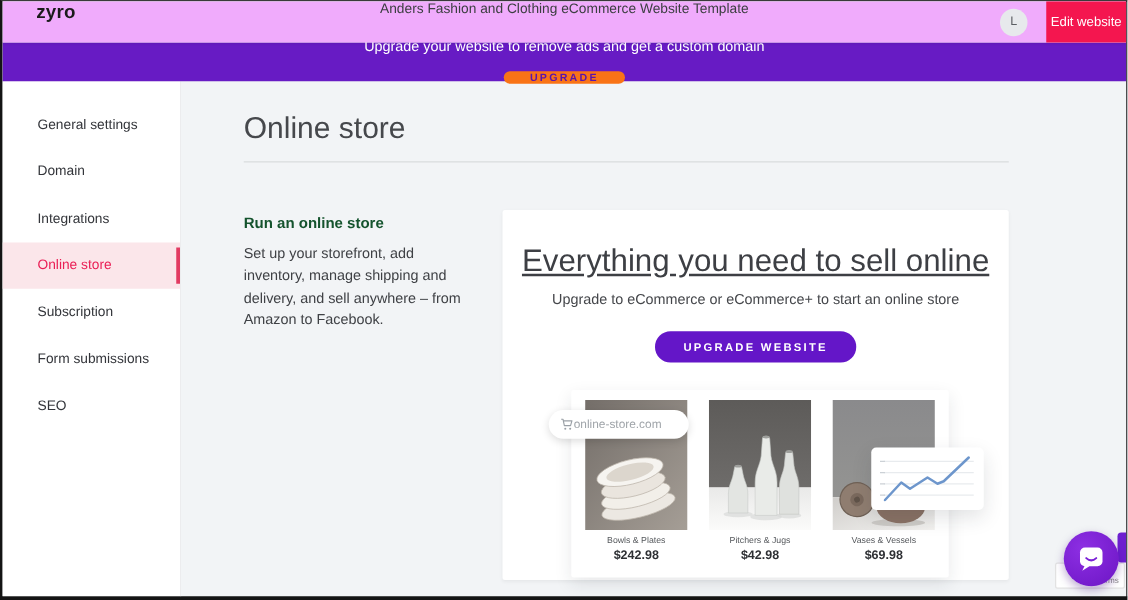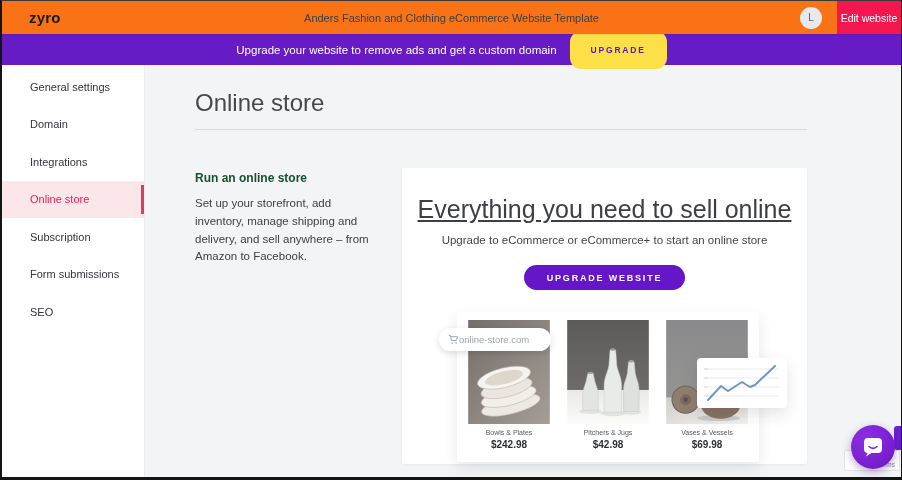--- a/index.html
+++ b/index.html
@@ -5,51 +5,51 @@
   * { margin:0; padding:0; box-sizing:border-box; }
   body { background:#fff; font-family:"Liberation Sans","DejaVu Sans",sans-serif; }
   .screen {
     position:relative; width:902px; height:480px; overflow:hidden;
     background:#f2f4f6;
     border-left:2px solid #141414; border-bottom:3px solid #141414;
     border-right:1px solid #141414; border-top:1px solid #3a3a3a;
   }
   
   .topbar {
-    position:absolute; top:0; left:0; right:0; height:33px; background:#f97316;
-    display:flex; align-items:center; z-index:6; box-shadow:0 1px 2px rgba(0,0,0,.07);
+    position:absolute; top:0; left:0; right:0; height:33px; background:#f0abfc;
+    display:flex; align-items:flex-start; z-index:6; box-shadow:0 1px 2px rgba(0,0,0,.07);
   }
   .logo { margin-left:27px; font-size:15px; font-weight:bold; letter-spacing:.2px; color:#1b1b1b; cursor:pointer; }
   .doc-title {
     position:absolute; left:50%; transform:translateX(-50%);
     font-size:11px; color:#3c3e41; white-space:nowrap;
   }
   .topbar-right { margin-left:auto; display:flex; align-items:center; height:100%; }
   .avatar {
     width:22px; height:22px; border-radius:50%; background:#e7e9ec; color:#5b5e63;
     font-size:10px; display:flex; align-items:center; justify-content:center; cursor:pointer;
   }
   .edit-btn {
     margin-left:15px; height:100%; width:64px; border:none; background:#f4164f;
     color:#fff; font-size:10.5px; font-family:inherit; cursor:pointer;
   }
   
   .banner {
     position:absolute; top:33px; left:0; right:0; height:31px; background:#671bc4;
-    display:flex; align-items:center; justify-content:center; gap:13px; z-index:5;
+    display:flex; align-items:center; justify-content:center; gap:13px; z-index:5;flex-direction:column;
   }
   .banner-text { color:#fff; font-size:11.5px; }
   .banner-btn {
-    height:38px; padding:0 21px; border:none; border-radius:11px; background:#fde047;
+    height:38px; padding:0 21px; border:none; border-radius:11px; background:#f97316;
     color:#5a13ad; font-size:8.5px; font-weight:bold; letter-spacing:1.8px;
     font-family:inherit; cursor:pointer;
   }
   
   .bodywrap { position:absolute; top:64px; left:0; right:0; bottom:0; display:flex; }
-  .sidebar { width:143px; background:#fff; border-right:1px solid #ececee; padding-top:3px; }
+  .sidebar { width:143px; background:#fff; border-right:1px solid #ececee; padding-top:16px; }
   .side-item {
     height:37.5px; display:flex; align-items:center; padding-left:28px;
     font-size:11px; color:#33353a; cursor:pointer; position:relative;
   }
   .side-item.active { background:#fbe6ea; color:#ea1e55; }
   .side-item.active::after {
     content:""; position:absolute; right:0; top:4px; bottom:4px; width:3px; background:#e23b62;
   }
   .content { flex:1; position:relative; padding-left:50px; }
   .page-title { margin-top:24px; font-size:24px; font-weight:400; color:#46484c; }

